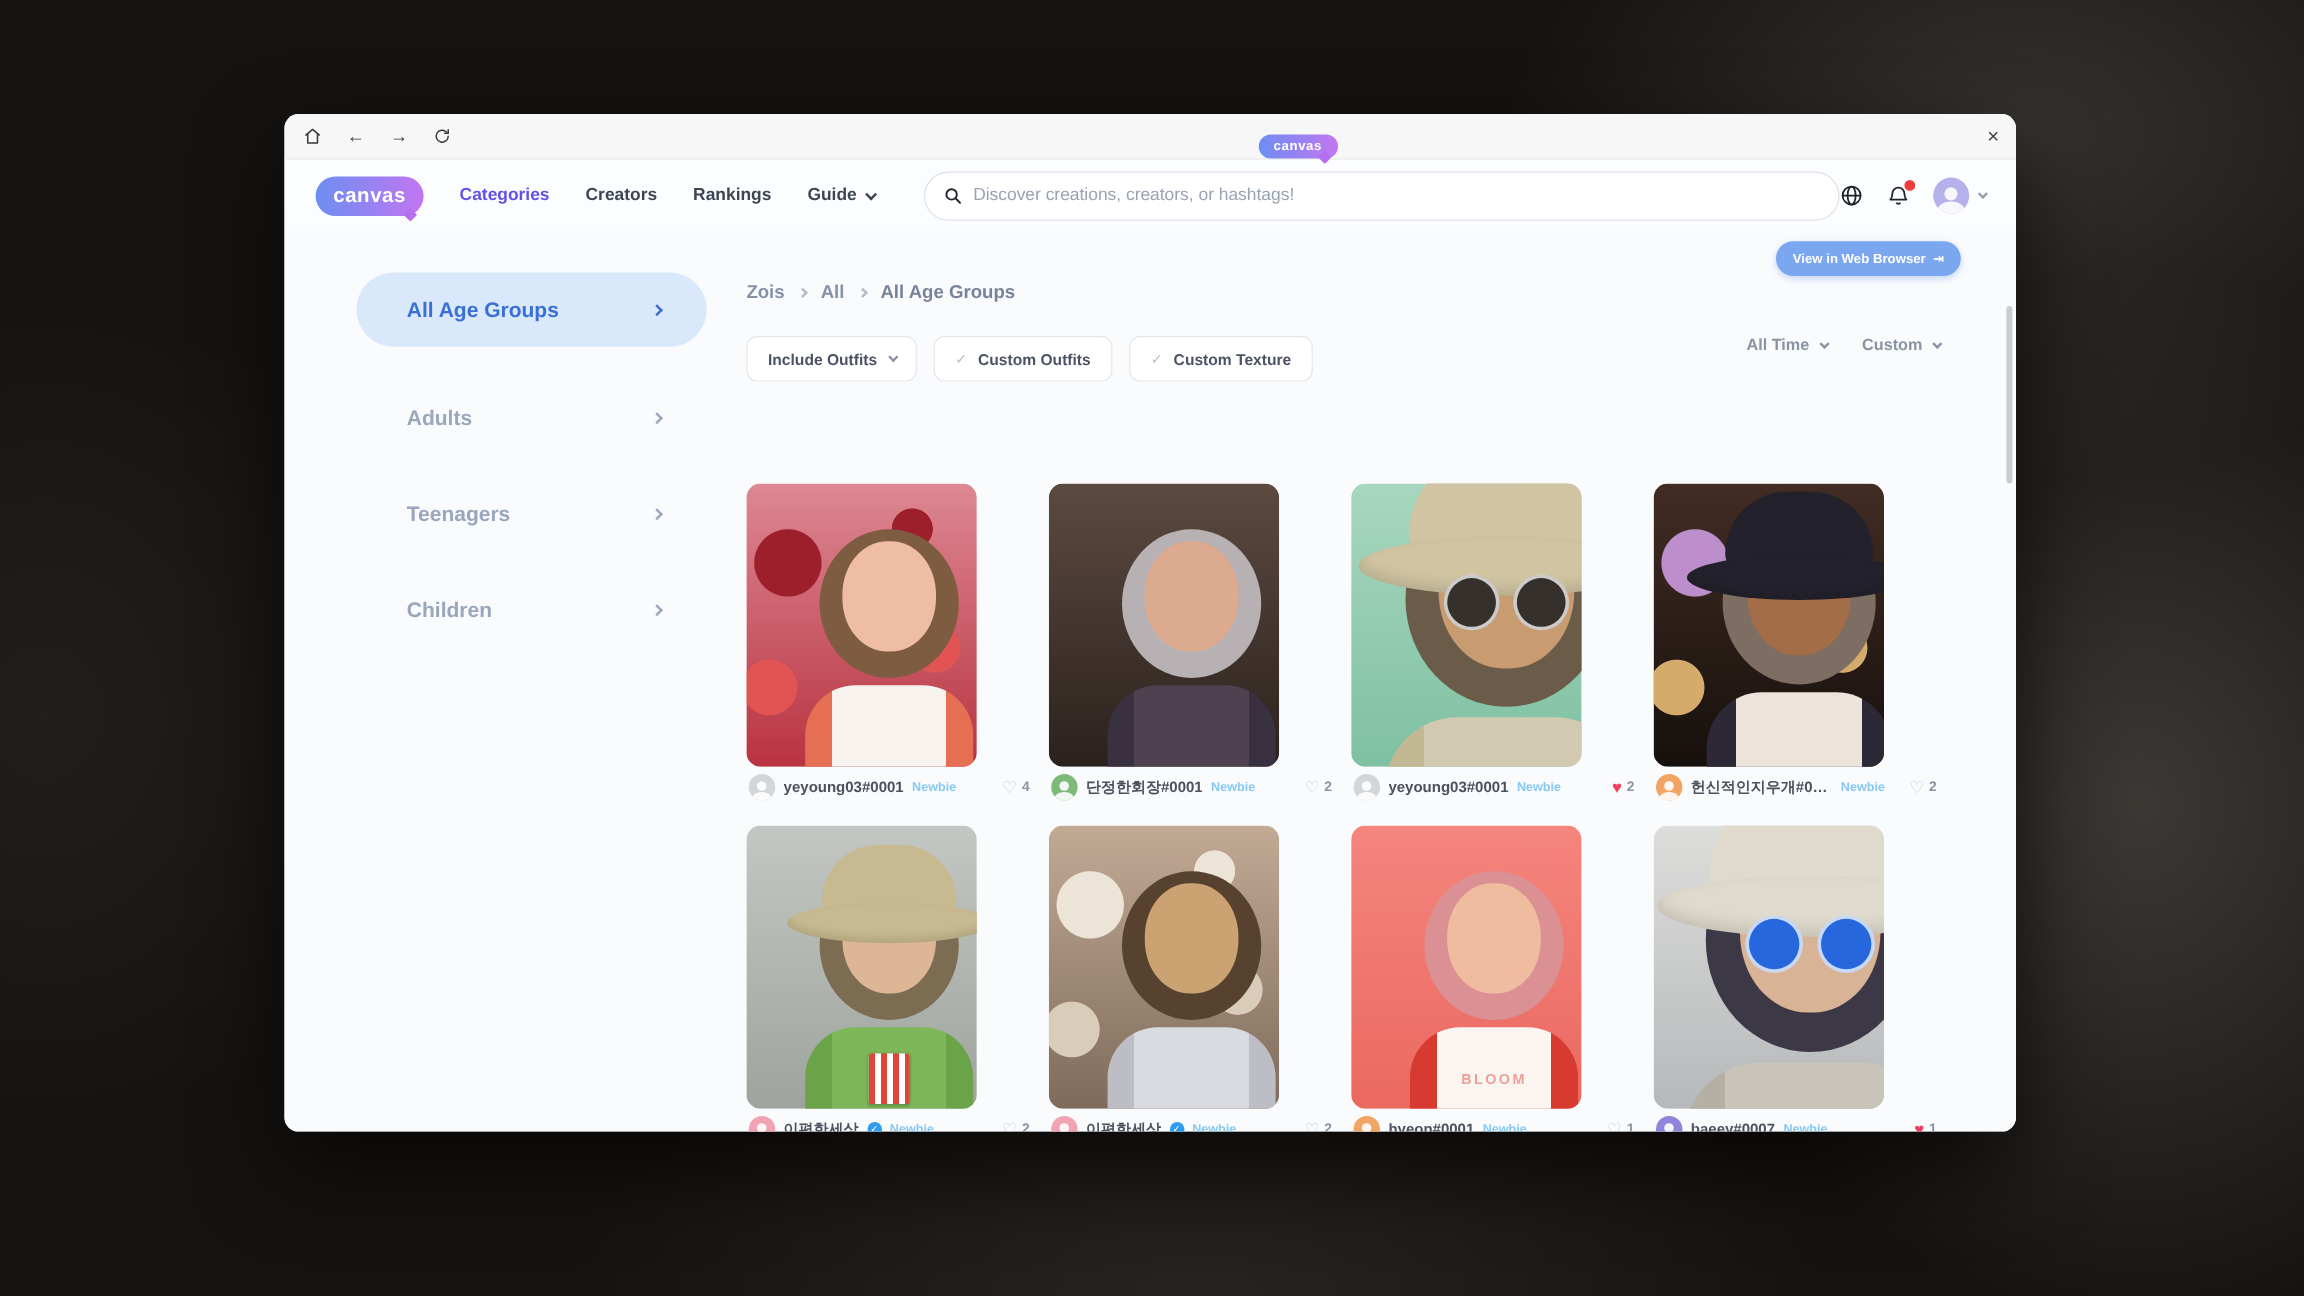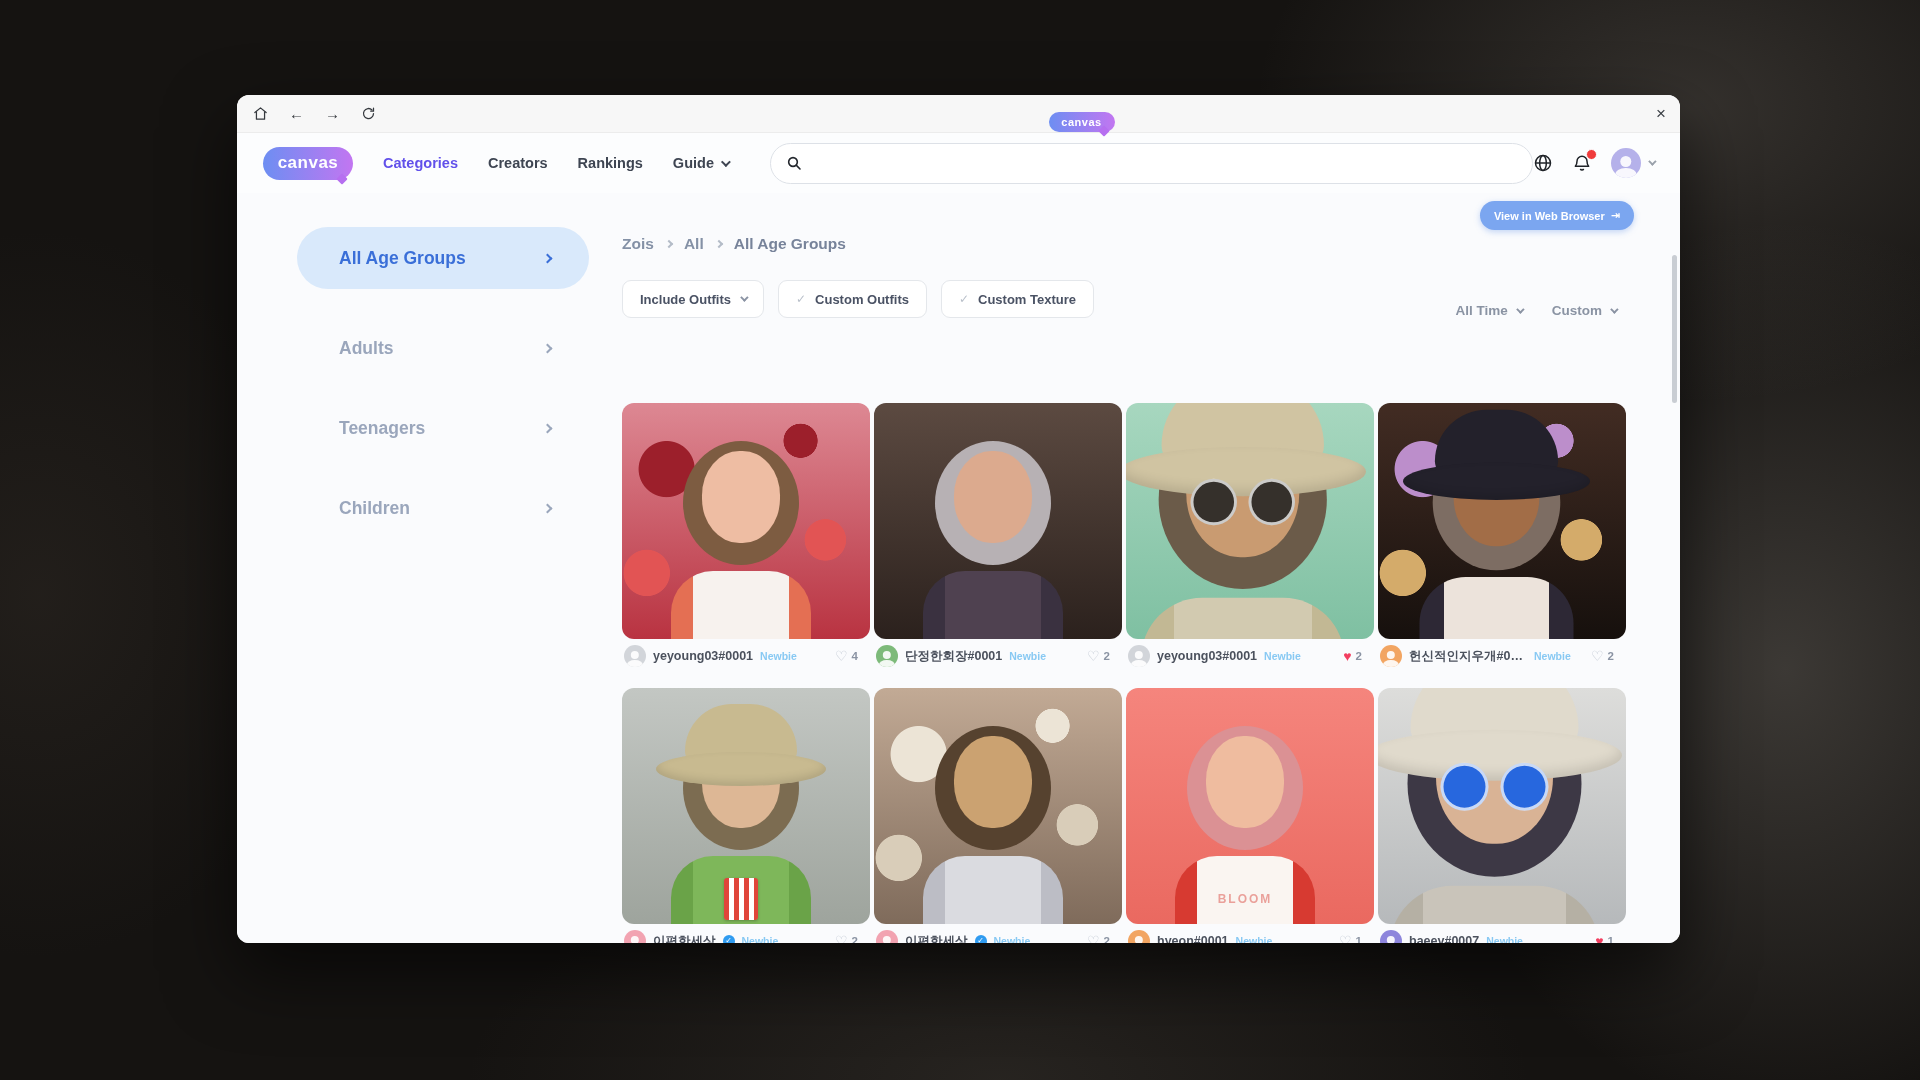--- a/index.html
+++ b/index.html
@@ -92,35 +92,35 @@
   .side-item .chev { margin-left:auto; color:#9aa6bc; }
 
   
   .main { position:absolute; left:385px; top:42px; width:994px; }
   .breadcrumb { display:flex; align-items:center; gap:12px; font-size:15.5px; font-weight:bold;
     color:#8491a6; }
   .breadcrumb .chev { width:6px; height:6px; color:#b4bcc8; }
   .crumb { cursor:pointer; }
   .crumb.current { color:#77839a; }
 
-  .filter-row { margin-top:27px; display:flex; align-items:flex-end; gap:14px; }
+  .filter-row { margin-top:27px; display:flex; align-items:flex-start; gap:14px; }
   .chip { height:38px; background:#fff; border:1px solid #e4e7eb; border-radius:9px;
     display:flex; align-items:center; gap:9px; padding:0 17px; font-size:13px; font-weight:bold;
     color:#4a5264; cursor:pointer; font-family:inherit; }
   .chip .chev { width:6px; height:6px; color:#8a93a3; }
   .chip .tick { color:#b9c0ca; font-size:12px; }
   .sort-group { margin-left:auto; display:flex; align-items:center; gap:30px; }
   .sort-btn { background:none; border:none; display:flex; align-items:center; gap:8px;
     font-size:13.5px; font-weight:bold; color:#8a93a3; cursor:pointer; font-family:inherit; }
   .sort-btn .chev { width:6px; height:6px; }
 
   
   .grid { margin-top:85px; display:grid; grid-template-columns:repeat(4,238px); gap:15px 14px; }
   .card { width:238px; cursor:pointer; }
-  .card-img { position:relative; width:248px; height:236px; border-radius:12px; overflow:hidden;
+  .card-img { position:relative; width:192px; height:236px; border-radius:12px; overflow:hidden;
     background:
       radial-gradient(46px 46px at 18% 28%, var(--acc,transparent) 60%, transparent 62%),
       radial-gradient(34px 34px at 82% 58%, var(--acc2,transparent) 60%, transparent 62%),
       radial-gradient(28px 28px at 72% 16%, var(--acc,transparent) 60%, transparent 62%),
       radial-gradient(38px 38px at 10% 72%, var(--acc2,transparent) 60%, transparent 62%),
       linear-gradient(180deg, var(--bg1,#ccc), var(--bg2,#999)); }
   .figure { position:absolute; inset:0; transform:scale(var(--zoom,1));
     transform-origin:50% 46%; }
   .p-hair { position:absolute; left:61px; top:38px; width:116px; height:124px; border-radius:50%;
     background:var(--hair,#555); }
@@ -212,20 +212,21 @@
       <button class="nav-item">
         <span>Guide</span>
         <i class="chev down"></i>
         </button>
     </nav>
     <div class="search">
       <svg viewBox="0 0 24 24" fill="none" stroke="#23272d" stroke-width="2.4" stroke-linecap="round">
         <circle cx="10.5" cy="10.5" r="6.5"></circle>
           <path d="m16 16 5 5"></path>
         </svg>
+      <input placeholder="Discover creations, creators, or hashtags!" style="">
     </div>
     <div class="hdr-right">
       <button class="icon-btn">
         <svg viewBox="0 0 24 24" fill="none" stroke="currentColor" stroke-width="1.8">
           <circle cx="12" cy="12" r="9"></circle>
             <ellipse cx="12" cy="12" rx="4" ry="9"></ellipse>
           <path d="M3 12h18"></path>
           </svg>
       </button>
       <button class="icon-btn">

